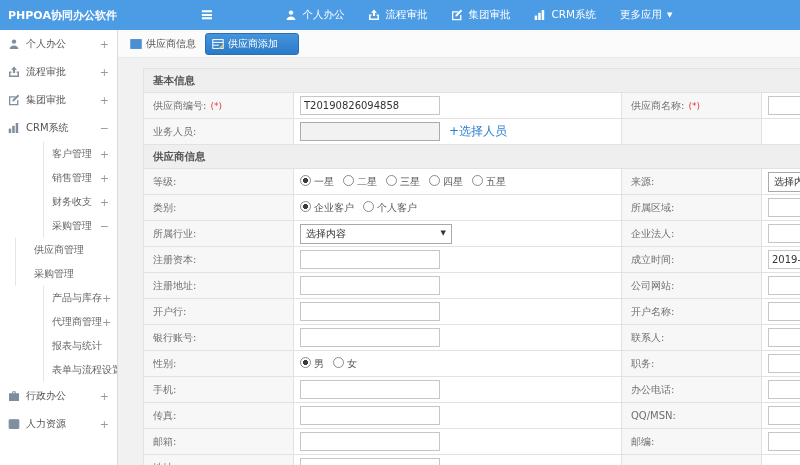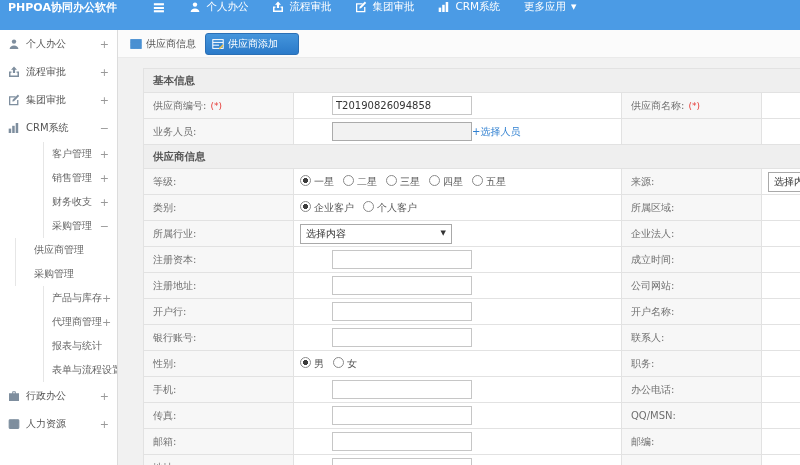--- a/index.html
+++ b/index.html
@@ -8,21 +8,21 @@
     font-family:"DejaVu Sans","Liberation Sans",sans-serif;
     background:#F1F1F1;font-size:10px;color:#555;
     -webkit-font-smoothing:antialiased;
   }
   .icon{display:inline-flex;align-items:center;justify-content:center;line-height:1;}
   .icon svg{width:12px;height:12px;display:block;fill:currentColor;}
 
   
   .topbar{
     position:absolute;left:0;top:0;right:0;height:30px;
-    background:var(--topbar,#4B9BE5);display:flex;align-items:flex-start;color:#fff;z-index:5;
+    background:var(--topbar,#4B9BE5);display:flex;align-items:center;color:#fff;z-index:5;gap:48px;
   }
   .brand{width:118px;flex-shrink:0;padding-left:8px;font-size:11px;font-weight:bold;letter-spacing:0;white-space:nowrap;}
   .hamburger{margin-left:26px;font-size:16px;font-weight:bold;cursor:pointer;line-height:1;}
   .topnav{display:flex;align-items:center;margin-left:24px;gap:24px;}
   .nav-item{display:flex;align-items:center;gap:5px;font-size:10.5px;cursor:pointer;white-space:nowrap;}
   .nav-item .icon{color:#fff;}
   .nav-item .caret{font-size:7px;line-height:1;}
 
   
   .sidebar{
@@ -63,24 +63,24 @@
   table.form{border-collapse:collapse;table-layout:fixed;width:858px;background:#fff;}
   table.form td{border:1px solid #E2E2E2;box-sizing:border-box;overflow:hidden;white-space:nowrap;}
   td.sec-title{background:#EFEFEF;height:24px;font-weight:bold;color:#555;font-size:10.5px;padding-left:9px;}
   td.lbl{background:#F7F7F7;height:26px;color:#707070;font-size:10px;padding-left:9px;}
   td.val{background:#fff;height:26px;padding:0 0 0 6px;}
   .req{color:var(--required,#E53935);margin-left:4px;font-size:9px;}
 
   input[type=text]{
     width:140px;height:19px;border:1px solid #C6C6C6;background:#fff;
     font-size:10px;color:#333;padding:0 3px;box-sizing:border-box;outline:none;
-    font-family:inherit;vertical-align:middle;margin-left:32px;
+    font-family:inherit;vertical-align:middle;
   }
   input[type=text].ro{background:#F2F2F2;border-color:#ABABAB;}
-  a.picker-link{color:var(--accent,#2E7FD0);font-size:10px;text-decoration:none;cursor:pointer;vertical-align:middle;}
+  a.picker-link{color:var(--accent,#2E7FD0);font-size:12px;text-decoration:none;margin-left:9px;cursor:pointer;vertical-align:middle;}
 
   .sel{
     display:inline-flex;align-items:center;justify-content:space-between;
     width:152px;height:20px;border:1px solid #A9A9A9;background:#fff;
     padding:0 5px;font-size:10px;color:#333;cursor:pointer;box-sizing:border-box;vertical-align:middle;
   }
   .sel .sel-caret{font-size:7px;color:#333;line-height:1;}
 
   label.rad{display:inline-flex;align-items:flex-start;margin-right:9px;font-size:10px;color:#555;cursor:pointer;}
   input[type=radio]{

